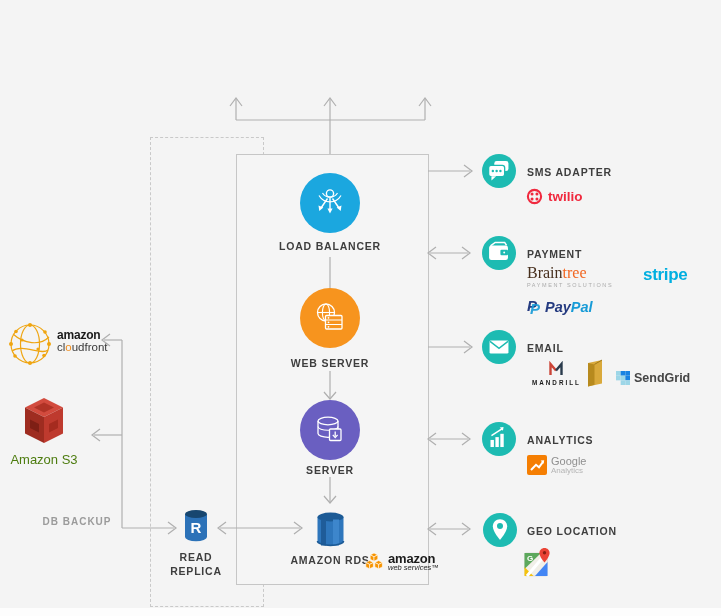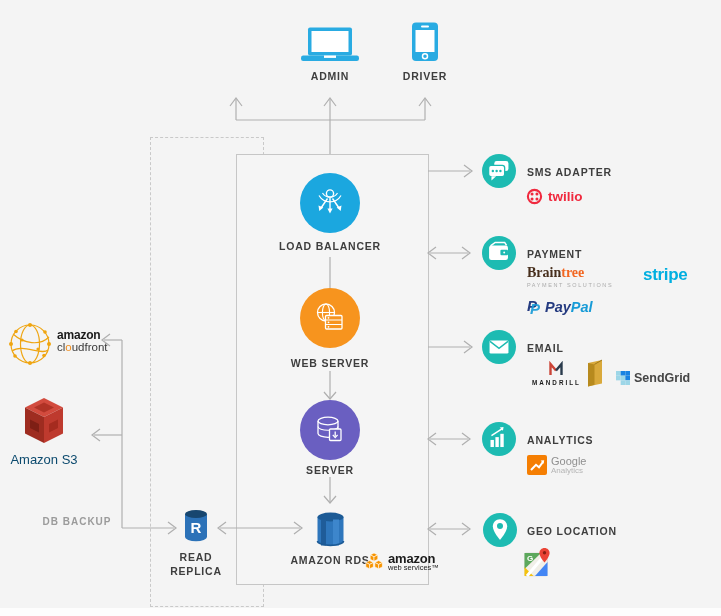--- a/index.html
+++ b/index.html
@@ -69,39 +69,21 @@
     <path class="ln" d="M122 340 V528"></path>
     <path class="ln" d="M104 340 H122"></path>
       <path class="ln" d="M110 334 L102 340 L110 346"></path>
     <path class="ln" d="M94 435 H122"></path>
       <path class="ln" d="M100 429 L92 435 L100 441"></path>
     <path class="ln" d="M122 528 H174"></path>
       <path class="ln" d="M168 522 L176 528 L168 534"></path>
   </svg>
 
 
-  <div class="abs z5" style="left:295px;top:27px;width:70px;">
-    <svg width="58" height="35" viewBox="0 0 58 35" style="margin:0 auto;">
-      <rect x="7" y="0.5" width="44" height="28" rx="2" fill="#29ABE2"></rect>
-      <rect x="10.5" y="4" width="37" height="21" fill="#FFFFFF"></rect>
-      <rect x="0" y="28.5" width="58" height="5.5" rx="2.2" fill="#29ABE2"></rect>
-      <rect x="23" y="28.5" width="12" height="2.4" fill="#FFFFFF"></rect>
-    </svg>
-    <div class="lbl ctr" style="margin-top:8px;">ADMIN</div>
-  </div>
-
-  <div class="abs z5" style="left:390px;top:22px;width:70px;">
-    <svg width="28" height="40" viewBox="0 0 28 40" style="margin:0 auto;">
-      <rect x="1" y="0.5" width="26" height="38.5" rx="4" fill="#29ABE2"></rect>
-      <rect x="4.5" y="8" width="19" height="22" fill="#FFFFFF"></rect>
-      <rect x="10" y="3.6" width="8" height="2" rx="1" fill="#FFFFFF"></rect>
-      <circle cx="14" cy="34.3" r="2.5" fill="none" stroke="#FFFFFF" stroke-width="1.5"></circle>
-    </svg>
-    <div class="lbl ctr" style="margin-top:8px;">DRIVER</div>
-  </div>
+
 
   <div class="abs z5 circle node-circle" style="left:300px;top:173px;background:#1BA7DF;">
     <svg width="36" height="36" viewBox="0 0 36 36">
       <circle cx="18" cy="8.5" r="3.6" fill="none" stroke="#FFF" stroke-width="1.4"></circle>
       <path d="M7 10.5 C12 19 24 19 29 10.5" fill="none" stroke="#FFF" stroke-width="1.2"></path>
       <path d="M10.5 8 C14 13.5 22 13.5 25.5 8" fill="none" stroke="#FFF" stroke-width="1.2"></path>
       <path d="M18 13 V26" stroke="#FFF" stroke-width="1.4"></path>
       <path d="M15.4 23.5 L18 28.5 L20.6 23.5 Z" fill="#FFF"></path>
       <path d="M15.5 13.5 L9 23" stroke="#FFF" stroke-width="1.4"></path>
       <path d="M6.5 20.5 L7.3 26 L11.3 22.5 Z" fill="#FFF"></path>
@@ -155,21 +137,21 @@
         <path d="M4.6 8.6 L8.4 10.5 L4.6 12.4 L0.8 10.5 Z"></path>
           <path d="M0.8 10.5 L4.6 12.4 V16.8 L0.8 14.9 Z"></path>
           <path d="M8.4 10.5 L4.6 12.4 V16.8 L8.4 14.9 Z"></path>
         <path d="M13.6 8.6 L17.4 10.5 L13.6 12.4 L9.8 10.5 Z"></path>
           <path d="M9.8 10.5 L13.6 12.4 V16.8 L9.8 14.9 Z"></path>
           <path d="M17.4 10.5 L13.6 12.4 V16.8 L17.4 14.9 Z"></path>
       </g>
     </svg>
     <div>
       <div class="amz" style="font-size:13px;">amazon</div>
-      <div style="font-size:7.5px;color:#222;line-height:7px;">web services™</div>
+      <div style="font-size:7.5px;color:#222;line-height:7px;font-style:italic;">web services™</div>
     </div>
   </div>
 
   <svg class="abs z5" style="left:6px;top:318px;" width="50" height="52" viewBox="0 0 50 52">
     <g stroke="#EFA511" stroke-width="1.2" fill="none">
       <circle cx="24" cy="26" r="19"></circle>
       <ellipse cx="24" cy="26" rx="9.5" ry="19"></ellipse>
       <path d="M7 16 C18 26 34 28 43 19"></path>
       <path d="M6 33 C16 25 36 38 42 32"></path>
     </g>
@@ -192,21 +174,21 @@
   </div>
 
   <svg class="abs z5" style="left:21px;top:396px;" width="46" height="50" viewBox="0 0 46 50">
     <path d="M23 2 L42 11.5 L23 21 L4 11.5 Z" fill="#D24B3E"></path>
     <path d="M4 11.5 L23 21 V47 L4 37.5 Z" fill="#9E2C20"></path>
     <path d="M42 11.5 L23 21 V47 L42 37.5 Z" fill="#BE3A2E"></path>
     <path d="M23 6.5 L33 11.5 L23 16.5 L13 11.5 Z" fill="#B03326"></path>
     <path d="M9 23.5 V32 L18 36.5 V28 Z" fill="#7E1F15"></path>
     <path d="M37 23.5 V32 L28 36.5 V28 Z" fill="#A52B1F"></path>
   </svg>
-  <div class="abs z5" style="left:0px;top:452px;width:88px;font-size:13px;color:#0c4a6e;text-align:center;">Amazon S3</div>
+  <div class="abs z5" style="left:0px;top:452px;width:88px;font-size:13px;color:#4d7c0f;text-align:center;">Amazon S3</div>
 
   <div class="abs z5 gray-lbl" style="left:36px;top:516px;width:82px;text-align:center;">DB BACKUP</div>
 
   <svg class="abs z5" style="left:183px;top:509px;" width="26" height="34" viewBox="0 0 26 34">
     <path d="M2 5 V28 A11 4.2 0 0 0 24 28 V5 Z" fill="#2C72B8"></path>
     <ellipse cx="13" cy="5" rx="11" ry="4" fill="#17466F"></ellipse>
     <text x="13" y="24" text-anchor="middle" font-family="Liberation Sans, sans-serif" font-size="15" font-weight="bold" fill="#FFFFFF">R</text>
   </svg>
   <div class="abs z5 lbl ctr" style="left:156px;top:551px;width:80px;">READ</div>
   <div class="abs z5 lbl ctr" style="left:156px;top:565px;width:80px;">REPLICA</div>
@@ -236,21 +218,21 @@
   <div class="abs z5 circle teal" style="left:482px;top:236px;">
     <svg width="34" height="34" viewBox="0 0 36 36">
       <rect x="7.5" y="10" width="20" height="15.5" rx="2.5" fill="#FFFFFF"></rect>
       <path d="M9 10.5 L14 6.8 H24 L26 10" fill="none" stroke="#FFFFFF" stroke-width="1.6"></path>
       <rect x="19.5" y="14.5" width="8" height="6" rx="1.2" fill="#1DBBB2"></rect>
       <circle cx="23.5" cy="17.5" r="1" fill="#FFFFFF"></circle>
     </svg>
   </div>
   <div class="abs z5 lbl" style="left:527px;top:248px;">PAYMENT</div>
   <div class="abs z5" style="left:527px;top:265px;">
-    <div style="font-family:'Liberation Serif',serif;font-weight:bold;font-size:14px;line-height:16px;color:#472F1D;"><span>Brain</span><span style="color:#F26722;">tree</span></div>
+    <div style="font-family:'Liberation Serif',serif;font-weight:normal;font-size:16px;line-height:16px;color:#472F1D;"><span>Brain</span><span style="color:#F26722;">tree</span></div>
     <div style="font-size:5.5px;letter-spacing:1.6px;color:#ABABAB;margin-top:1px;">PAYMENT SOLUTIONS</div>
   </div>
   <div class="abs z5" style="left:643px;top:265px;font-size:17px;font-weight:bold;color:#00AFE0;letter-spacing:-.3px;">stripe</div>
   <div class="abs z5 prov-row" style="left:527px;top:297px;gap:3px;">
     <svg width="15" height="19" viewBox="0 0 15 19">
       <text x="0" y="14" font-family="Liberation Sans, sans-serif" font-style="italic" font-weight="bold" font-size="15" fill="#253B80">P</text>
       <text x="3" y="17" font-family="Liberation Sans, sans-serif" font-style="italic" font-weight="bold" font-size="15" fill="#179BD7" opacity="0.9">P</text>
     </svg>
     <span style="font-size:14.5px;font-weight:bold;font-style:italic;"><span style="color:#253B80;">Pay</span><span style="color:#179BD7;">Pal</span></span>
   </div>

